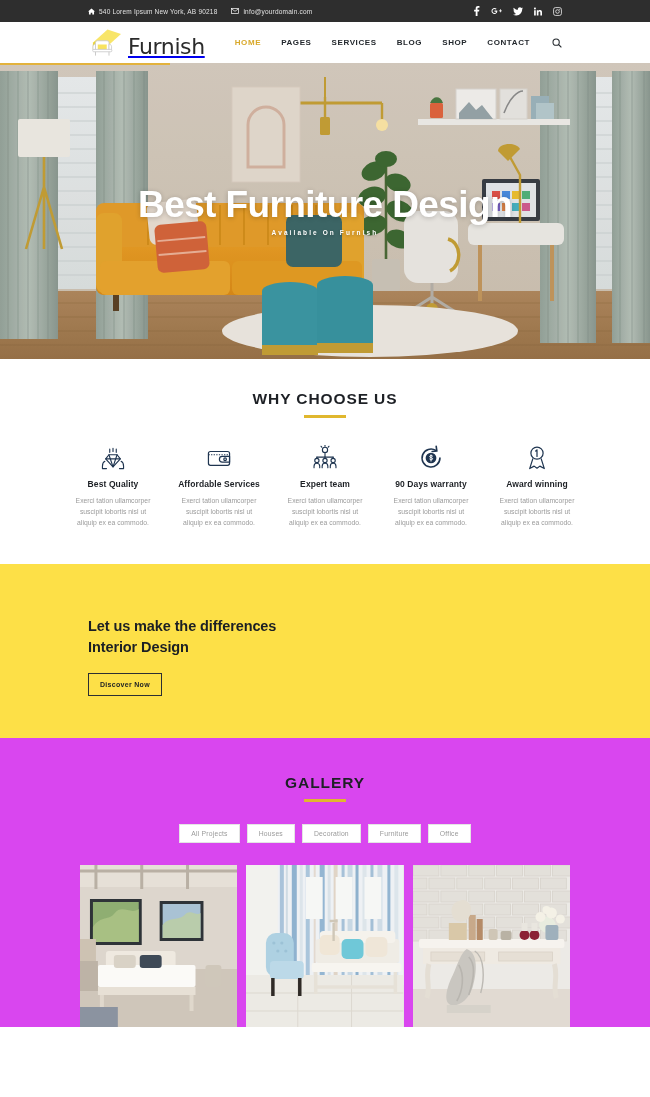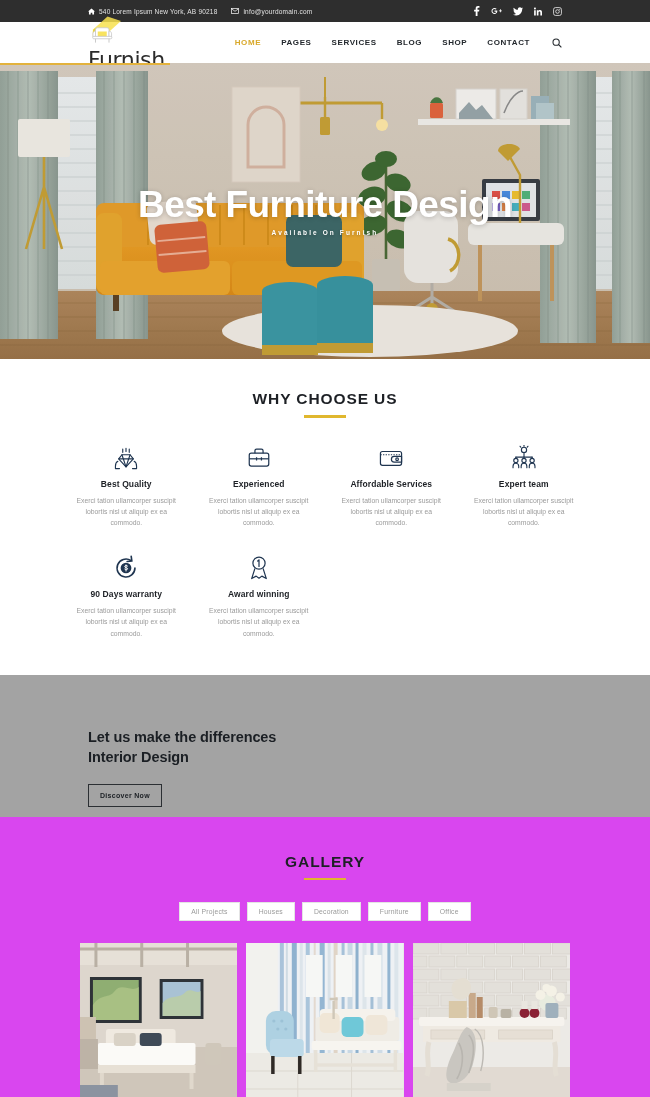--- a/index.html
+++ b/index.html
@@ -30,21 +30,21 @@
   .topbar-social .soc svg { display: block; }
 
   
   .header {
     height: 41px;
     background: #ffffff;
     display: flex;
     align-items: center;
     padding: 0 88px;
   }
-  .logo { display: flex; align-items: flex-start; gap: 4px; flex-direction: column; }
+  .logo { display: flex; align-items: flex-end; gap: 4px; }
   .logo-mark { width: 36px; height: 30px; display: block; }
   .logo-text {
     font-size: 22px;
     font-weight: 400;
     color: #2b2b2b;
     letter-spacing: -0.4px;
     line-height: 1;
     font-family: "DejaVu Sans", sans-serif;
   }
   .nav { margin-left: auto; display: flex; gap: 20px; }
@@ -107,41 +107,41 @@
   .sec-rule {
     width: 42px; height: 2.5px; background: #e0b72e;
     margin: 7px auto 0;
   }
 
   
   .why { padding: 31px 0 36px; background: #fff; }
   .features {
     width: 530px; margin: 26px auto 0;
     display: grid;
-    grid-template-columns: repeat(4, 1fr);
-    row-gap: 26px;
+    grid-template-columns: repeat(5, 1fr);
+    row-gap: 17px;
   }
   .feature { text-align: center; padding: 0 10px; }
   .feature-icon {
     height: 28px; display: flex; align-items: center; justify-content: center;
     margin-bottom: 7px;
   }
   .feature-icon svg { display: block; }
   .feature-title {
     font-size: 8.5px; font-weight: bold; color: #1d2025;
     letter-spacing: .1px; margin-bottom: 6px;
   }
   .feature-desc {
     font-size: 6.8px; line-height: 1.65; color: #9b9b9b;
   }
 
   
   .cta {
-    background: #a3a3a3;
-    height: 142px;
+    background: #fde047;
+    height: 174px;
     padding: 52px 0 0 88px;
   }
   .cta-title {
     font-size: 14.5px; font-weight: bold; color: #1b1f24;
     line-height: 1.42; letter-spacing: -0.1px;
   }
   .cta-btn {
     margin-top: 16px;
     display: inline-block;
     border: 1px solid #2b2f33;
@@ -432,32 +432,20 @@
           <path d="M11 12h10l4 5-9 10-9-10z"></path>
             <path d="M11 12l5 15 5-15M7 17h18"></path>
           <path d="M12 9V5M16 8V4M20 9V5"></path>
           <path d="M6 20c-2 1-3 3-3 6v3h5M26 20c2 1 3 3 3 6v3h-5"></path>
         </svg>
       </div>
       <div class="feature-title">Best Quality</div>
       <div class="feature-desc">Exerci tation ullamcorper suscipit lobortis nisl ut aliquip ex ea commodo.</div>
     </div>
 
-    <div class="feature">
-      <div class="feature-icon">
-        <svg width="26" height="26" viewBox="0 0 32 32" fill="none" stroke="#1f3550" stroke-width="1.5" stroke-linejoin="round">
-          <rect x="4" y="10" width="24" height="16" rx="2.5"></rect>
-          <path d="M11 10V7a2 2 0 012-2h6a2 2 0 012 2v3"></path>
-          <path d="M4 17h24"></path>
-            <path d="M13 15v4M19 15v4"></path>
-        </svg>
-      </div>
-      <div class="feature-title">Experienced</div>
-      <div class="feature-desc">Exerci tation ullamcorper suscipit lobortis nisl ut aliquip ex ea commodo.</div>
-    </div>
 
     <div class="feature">
       <div class="feature-icon">
         <svg width="26" height="26" viewBox="0 0 32 32" fill="none" stroke="#1f3550" stroke-width="1.5" stroke-linejoin="round">
           <rect x="3" y="8" width="26" height="17" rx="2.5"></rect>
           <path d="M3 12h26" stroke-dasharray="1.6 1.6"></path>
           <path d="M20 14h9v7h-9a3.5 3.5 0 010-7z"></path>
           <circle cx="23.5" cy="17.5" r="1.6"></circle>
         </svg>
       </div>

